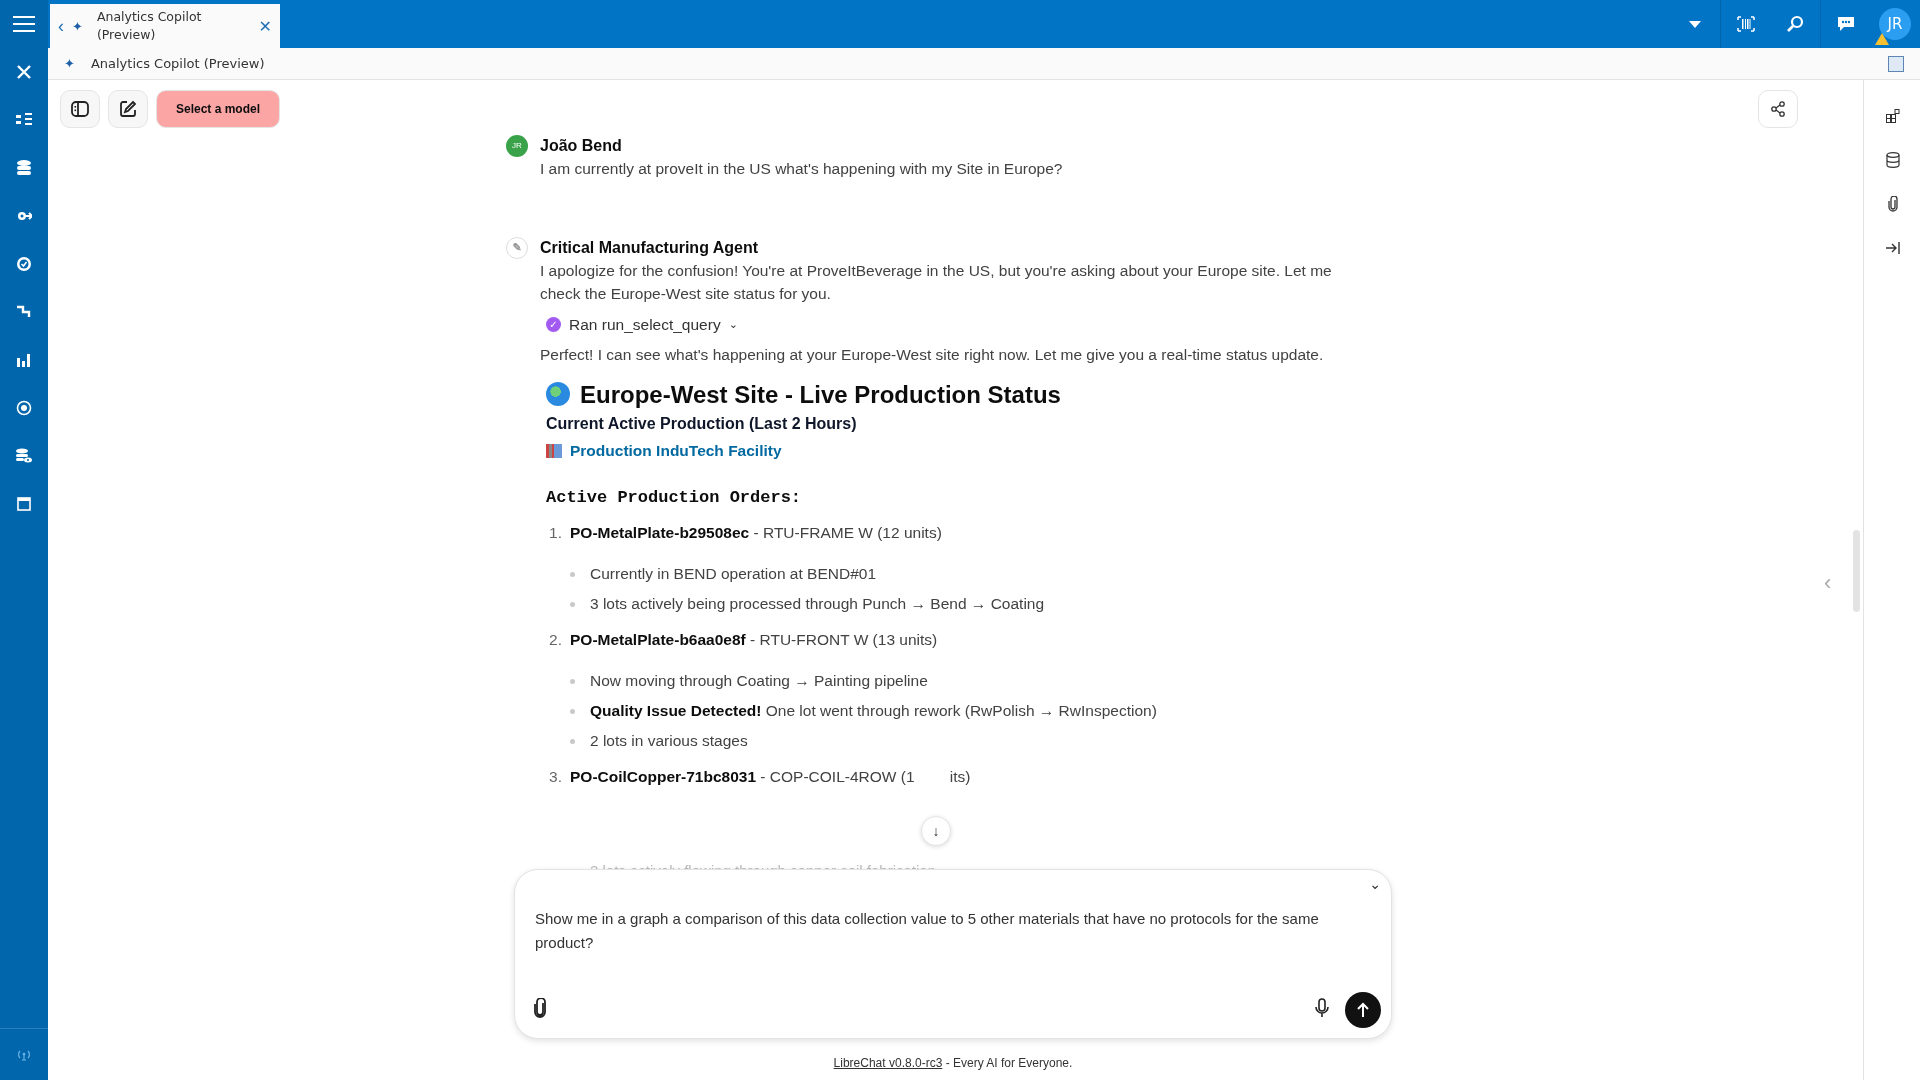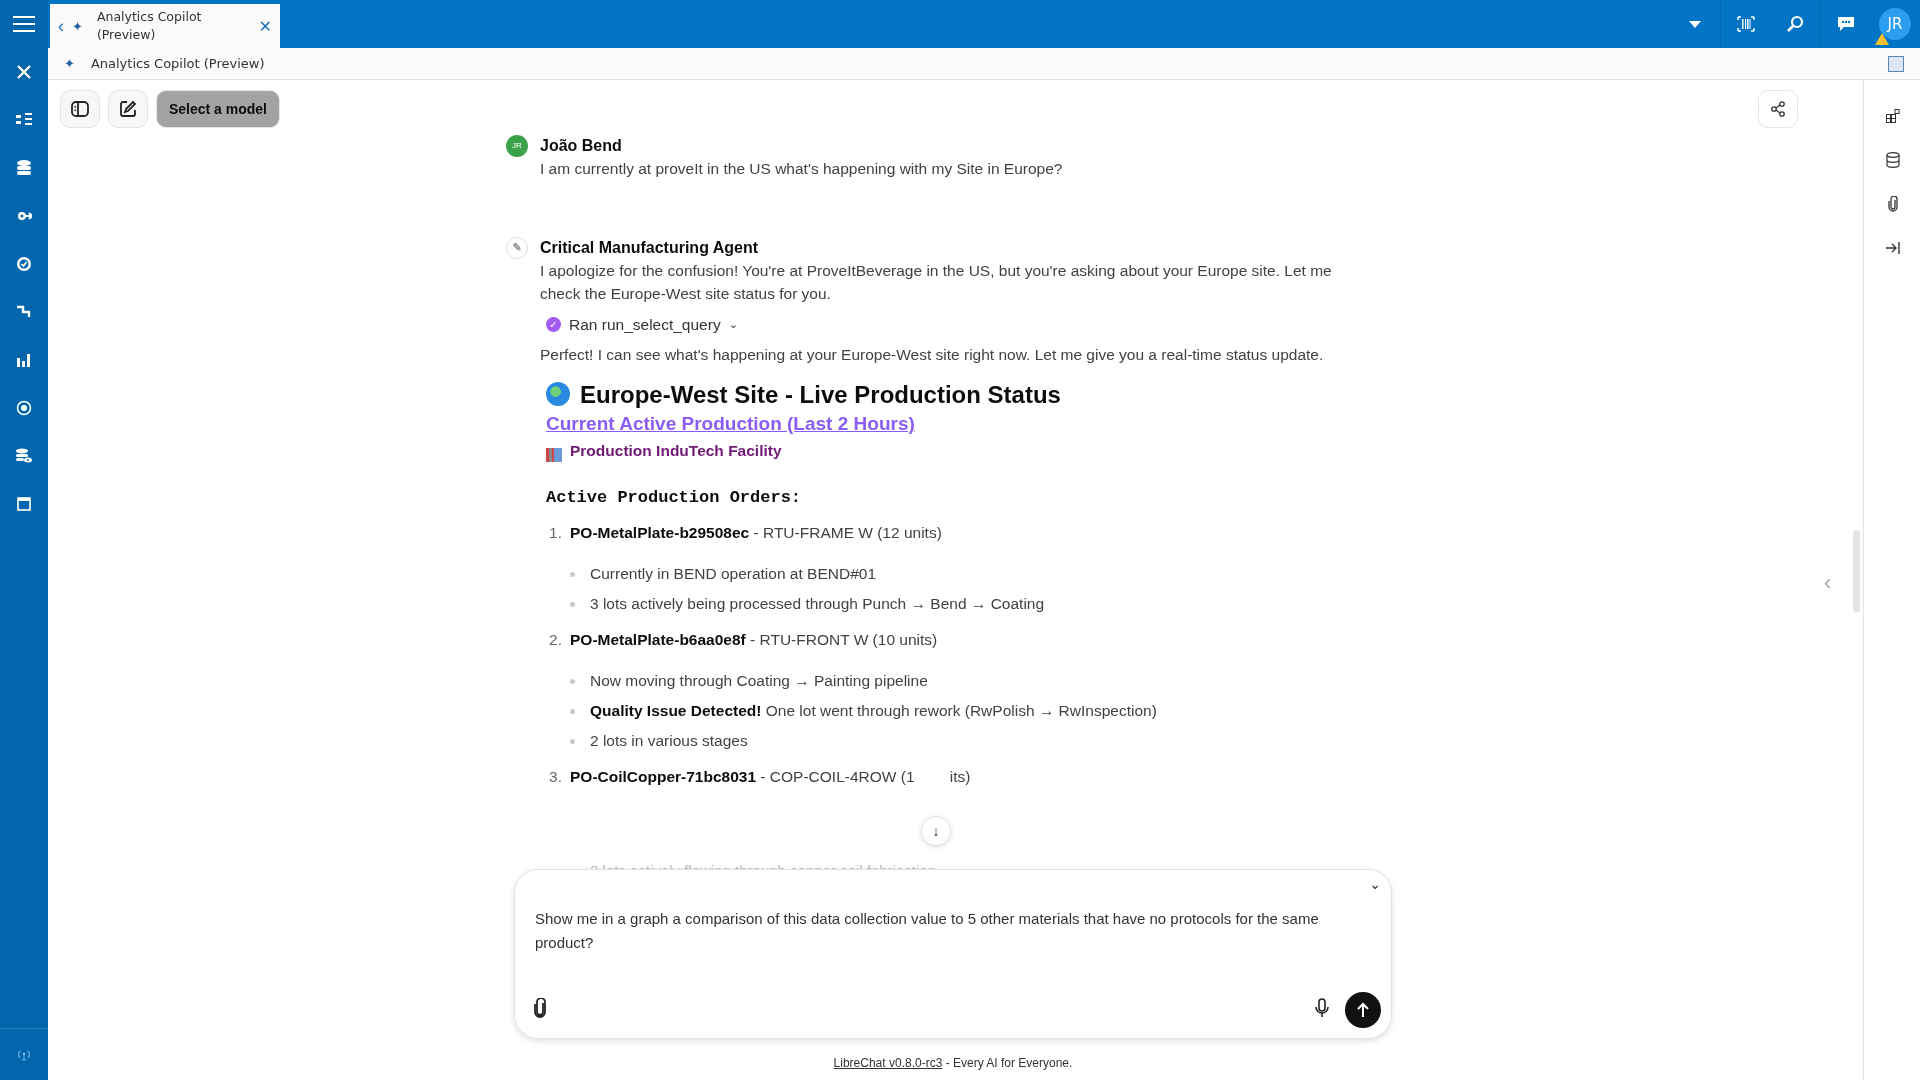--- a/index.html
+++ b/index.html
@@ -17,37 +17,37 @@
   .avatar-top { width: 32px; height: 32px; border-radius: 50%; background: #2b9ef2; color: #fff; display: flex; align-items: center; justify-content: center; font-size: 15px; position: relative; font-family: "DejaVu Sans", sans-serif; }
   .warn { position: absolute; left: -4px; bottom: -5px; width: 0; height: 0; border-left: 7px solid transparent; border-right: 7px solid transparent; border-bottom: 12px solid #f6c033; }
   .leftnav { position: absolute; left: 0; top: 48px; width: 48px; height: 1032px; background: #0166ab; }
   .nav-item { width: 48px; height: 48px; display: flex; align-items: center; justify-content: center; color: #fff; }
   .nav-bottom { position: absolute; bottom: 0; left: 0; width: 48px; height: 52px; border-top: 1px solid #2a7fbb; display: flex; align-items: center; justify-content: center; }
   .subbar { position: absolute; left: 48px; top: 48px; width: 1872px; height: 32px; background: #fafafa; border-bottom: 1px solid #e3e3e3; display: flex; align-items: center; padding-left: 16px; font-size: 13px; font-family: "DejaVu Sans", sans-serif; color: #333; }
   .subbar .spark { color: #1f5fa8; margin-right: 16px; }
   .subbar .dl { position: absolute; right: 16px; top: 8px; width: 16px; height: 16px; border: 1px solid #5c86b3; background: #dfe9f5; }
   .main { position: absolute; left: 48px; top: 80px; width: 1815px; height: 1000px; background: #fff; }
   .btn-sq { position: absolute; top: 10px; width: 40px; height: 38px; border: 1px solid #e5e5e5; border-radius: 10px; background: #f7f7f7; display: flex; align-items: center; justify-content: center; }
-  .btn-model { position: absolute; left: 108px; top: 10px; height: 38px; width: 124px; border: 1px solid #e5e5e5; border-radius: 10px; background: #a3a3a3; font-weight: bold; font-size: 14px; display: flex; align-items: center; justify-content: center; }
+  .btn-model { position: absolute; left: 108px; top: 10px; height: 38px; width: 124px; border: 1px solid #e5e5e5; border-radius: 10px; background: #fca5a5; font-weight: bold; font-size: 12px; display: flex; align-items: center; justify-content: center; }
   .btn-share { position: absolute; right: 8px; top: 10px; width: 40px; height: 38px; border: 1px solid #e5e5e5; border-radius: 10px; display: flex; align-items: center; justify-content: center; }
   .rightbar { position: absolute; right: 0; top: 80px; width: 57px; height: 1000px; border-left: 1px solid #e3e3e3; background: #fff; }
   .rb-item { width: 57px; height: 44px; display: flex; align-items: center; justify-content: center; }
   .scrollthumb { position: absolute; left: 1853px; top: 530px; width: 7px; height: 82px; background: #e3e3e3; border-radius: 4px; }
   .collapse-arrow { position: absolute; left: 1824px; top: 570px; color: #aaa; font-size: 22px; }
   .chat { position: absolute; left: 508px; top: 134px; width: 840px; font-size: 15.5px; line-height: 23px; color: #424242; }
   .msg-head { display: flex; align-items: center; gap: 12px; font-weight: bold; color: #0d0d0d; font-size: 16px; margin-left: 2px; }
   .u-avatar { width: 22px; height: 22px; border-radius: 50%; background: #3aa34a; color: #fff; font-size: 8px; display: flex; align-items: center; justify-content: center; margin-left: -4px; font-weight: normal; }
   .a-avatar { width: 22px; height: 22px; border-radius: 50%; border: 1px solid #ddd; display: flex; align-items: center; justify-content: center; color: #999; font-size: 11px; margin-left: -4px; }
   .body-text { margin-left: 32px; }
   .tool { display: flex; align-items: center; gap: 8px; margin: 8px 0 7px 38px; color: #333; }
   .check { width: 15px; height: 15px; border-radius: 50%; background: #a25af0; color: #fff; font-size: 10px; display: flex; align-items: center; justify-content: center; }
   h2.site { font-size: 24px; color: #0d0d0d; margin: 16px 0 6px 38px; display: flex; align-items: center; gap: 10px; }
   .globe { width: 24px; height: 24px; border-radius: 50%; background: radial-gradient(circle at 40% 40%, #6fd27a 0 25%, #2a8ae0 26%); }
-  h3.cap { font-size: 19px; color: #8b5cf6; margin: 0 0 4px 38px; text-decoration: underline; }
-  .facility { margin-left: 38px; font-weight: bold; color: #701a75; display: flex; align-items: flex-end; gap: 8px; }
+  h3.cap { font-size: 16px; color: #0f172a; margin: 0 0 4px 38px; }
+  .facility { margin-left: 38px; font-weight: bold; color: #0369a1; display: flex; align-items: center; gap: 8px; }
   .fac-ico { width: 16px; height: 14px; background: linear-gradient(90deg,#c44 0 20%, #888 20% 40%, #c44 40% 50%, #6a9ad8 50%); }
   h4.orders { font-size: 17px; color: #0d0d0d; margin: 24px 0 12px 38px; font-family: Liberation Mono, monospace; }
   .order { margin-left: 38px; display: flex; gap: 8px; color: #424242; }
   .order .num { color: #666; width: 16px; text-align: right; }
   .order b { color: #0d0d0d; }
   .bullets { margin: 18px 0 13px 60px; list-style: none; }
   .bullets li { position: relative; padding-left: 22px; margin-bottom: 7px; }
   .bullets li::before { content: ""; position: absolute; left: 2px; top: 10px; width: 5px; height: 5px; border-radius: 50%; background: #c9c9c9; }
   .bullets li b { color: #0d0d0d; }
   .scroll-down { position: absolute; left: 921px; top: 816px; width: 30px; height: 30px; border-radius: 50%; background: #fff; border: 1px solid #e5e5e5; box-shadow: 0 1px 4px rgba(0,0,0,0.15); display: flex; align-items: center; justify-content: center; font-size: 14px; color: #333; }
@@ -296,21 +296,21 @@
       <span class="num">1.</span>
       <span><b>PO-MetalPlate-b29508ec</b><span> - RTU-FRAME W (12 units)</span></span>
     </div>
     <ul class="bullets">
       <li><span>Currently in BEND operation at BEND#01</span></li>
       <li><span>3 lots actively being processed through Punch → Bend → Coating</span></li>
     </ul>
 
     <div class="order">
       <span class="num">2.</span>
-      <span><b>PO-MetalPlate-b6aa0e8f</b><span> - RTU-FRONT W (10 units)</span></span>
+      <span><b>PO-MetalPlate-b6aa0e8f</b><span> - RTU-FRONT W (13 units)</span></span>
     </div>
     <ul class="bullets">
       <li><span>Now moving through Coating → Painting pipeline</span></li>
       <li><b>Quality Issue Detected!</b><span> One lot went through rework (RwPolish → RwInspection)</span></li>
       <li><span>2 lots in various stages</span></li>
     </ul>
 
     <div class="order">
       <span class="num">3.</span>
       <span><b>PO-CoilCopper-71bc8031</b><span> - COP-COIL-4ROW (1   its)</span></span>

